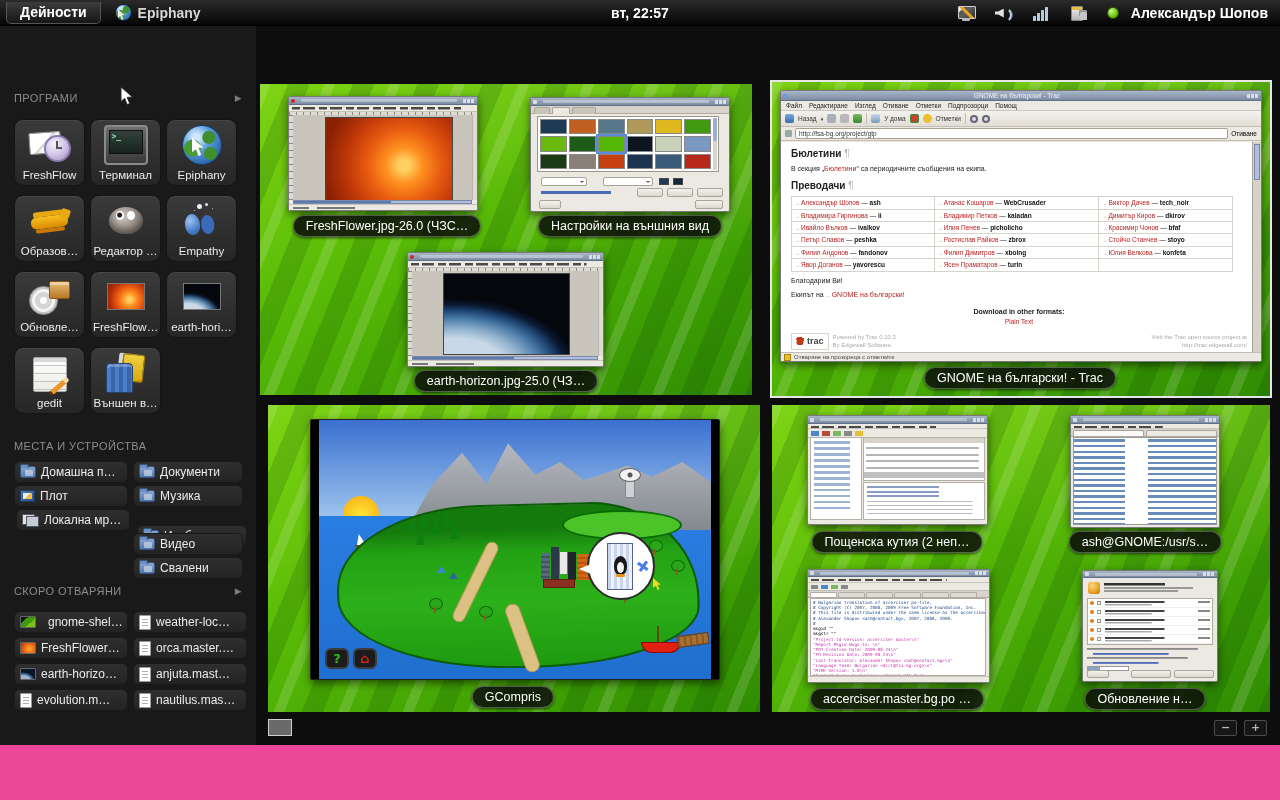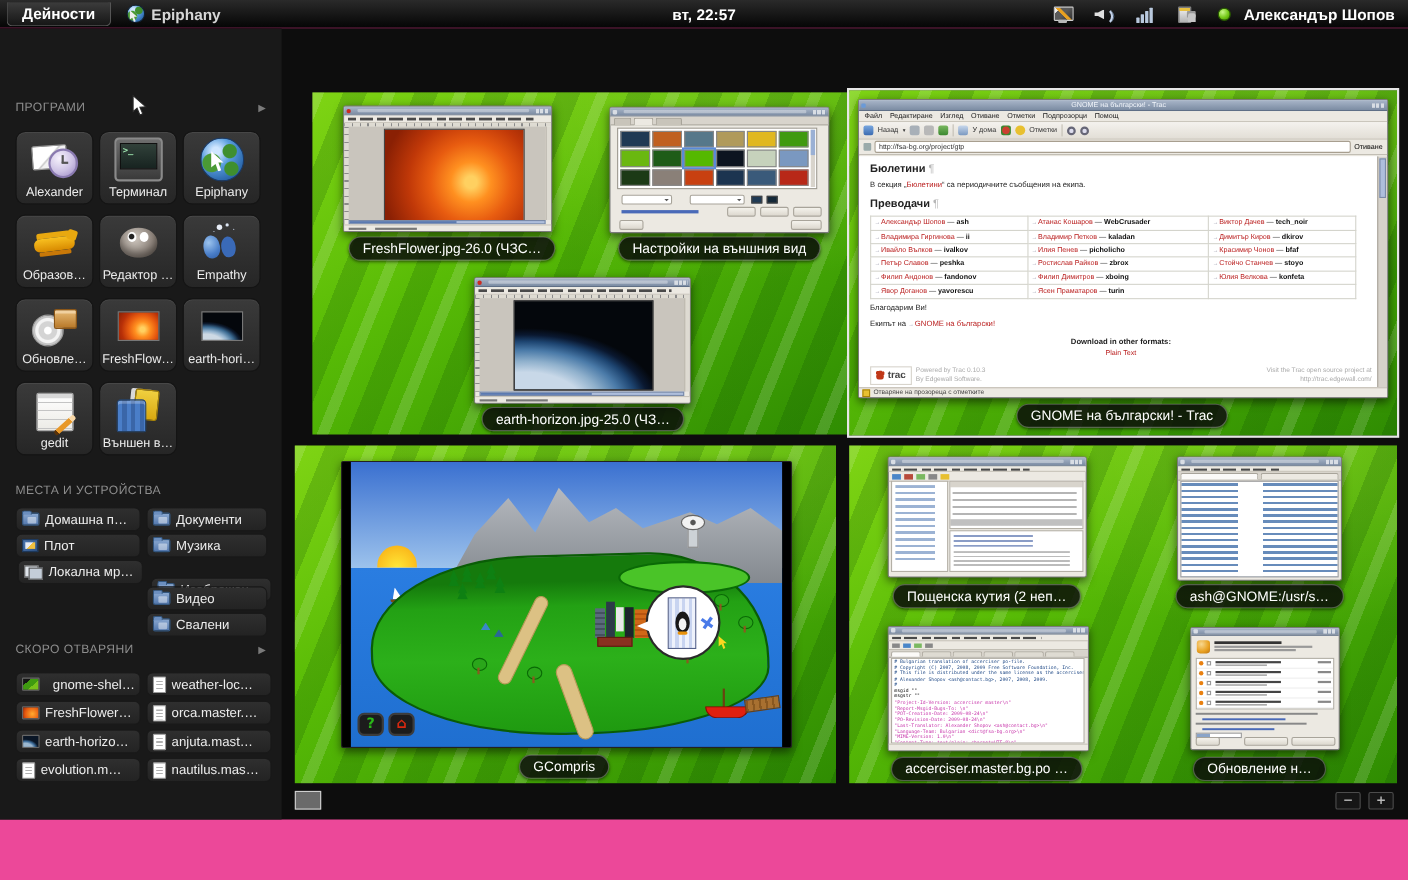--- a/index.html
+++ b/index.html
@@ -294,21 +294,21 @@
   <div id="overview">
 
     <div id="sidebar">
       <div class="shead" style="top:66px">
         <span>ПРОГРАМИ</span>
           <span class="arr">▶</span>
       </div>
       <div id="app-grid">
           <div class="tile" style="left: 14px; top: 93px;">
             <div class="ico ai ic-evolution-mail-icon"></div>
-            <div class="lbl">Alexander</div>
+            <div class="lbl">FreshFlow</div>
           </div>
           <div class="tile" style="left: 90px; top: 93px;">
             <div class="ico ai ic-terminal-icon"></div>
             <div class="lbl">Терминал</div>
           </div>
           <div class="tile" style="left: 166px; top: 93px;">
             <div class="ico ai ic-epiphany-browser-icon"></div>
             <div class="lbl">Epiphany</div>
           </div>
           <div class="tile" style="left: 14px; top: 169px;">
@@ -417,21 +417,21 @@
           <div class="pitem" style="left: 133px; top: 663px; width: 114px;">
             <span class="tdoc"></span>
             <span class="plbl">nautilus.mas…</span>
           </div>
         </div>
       <svg id="cursor" width="14" height="20" viewBox="0 0 14 20">
           <path d="M1 1 L1 15.5 L4.6 12.4 L7.2 18.6 L9.8 17.5 L7.2 11.4 L12.4 11 Z" fill="#fff" stroke="#2a2a2a" stroke-width="1"></path>
         </svg>
     </div>
 
-    <div class="ws" style="left:284px;top:58px;width:492px;height:311px">
+    <div class="ws" style="left:260px;top:58px;width:492px;height:311px">
       <div class="win" style="left:28px;top:12px;width:190px;height:115px">
         <div class="tbar">
             <span class="tdot tred"></span>
             <span class="ttl"></span>
             <span class="tctl"></span>
           </div>
         <div class="menustrip"></div>
           <div class="rulerh"></div>
         <div class="gcanvas">
             <div class="rulerv"></div>

